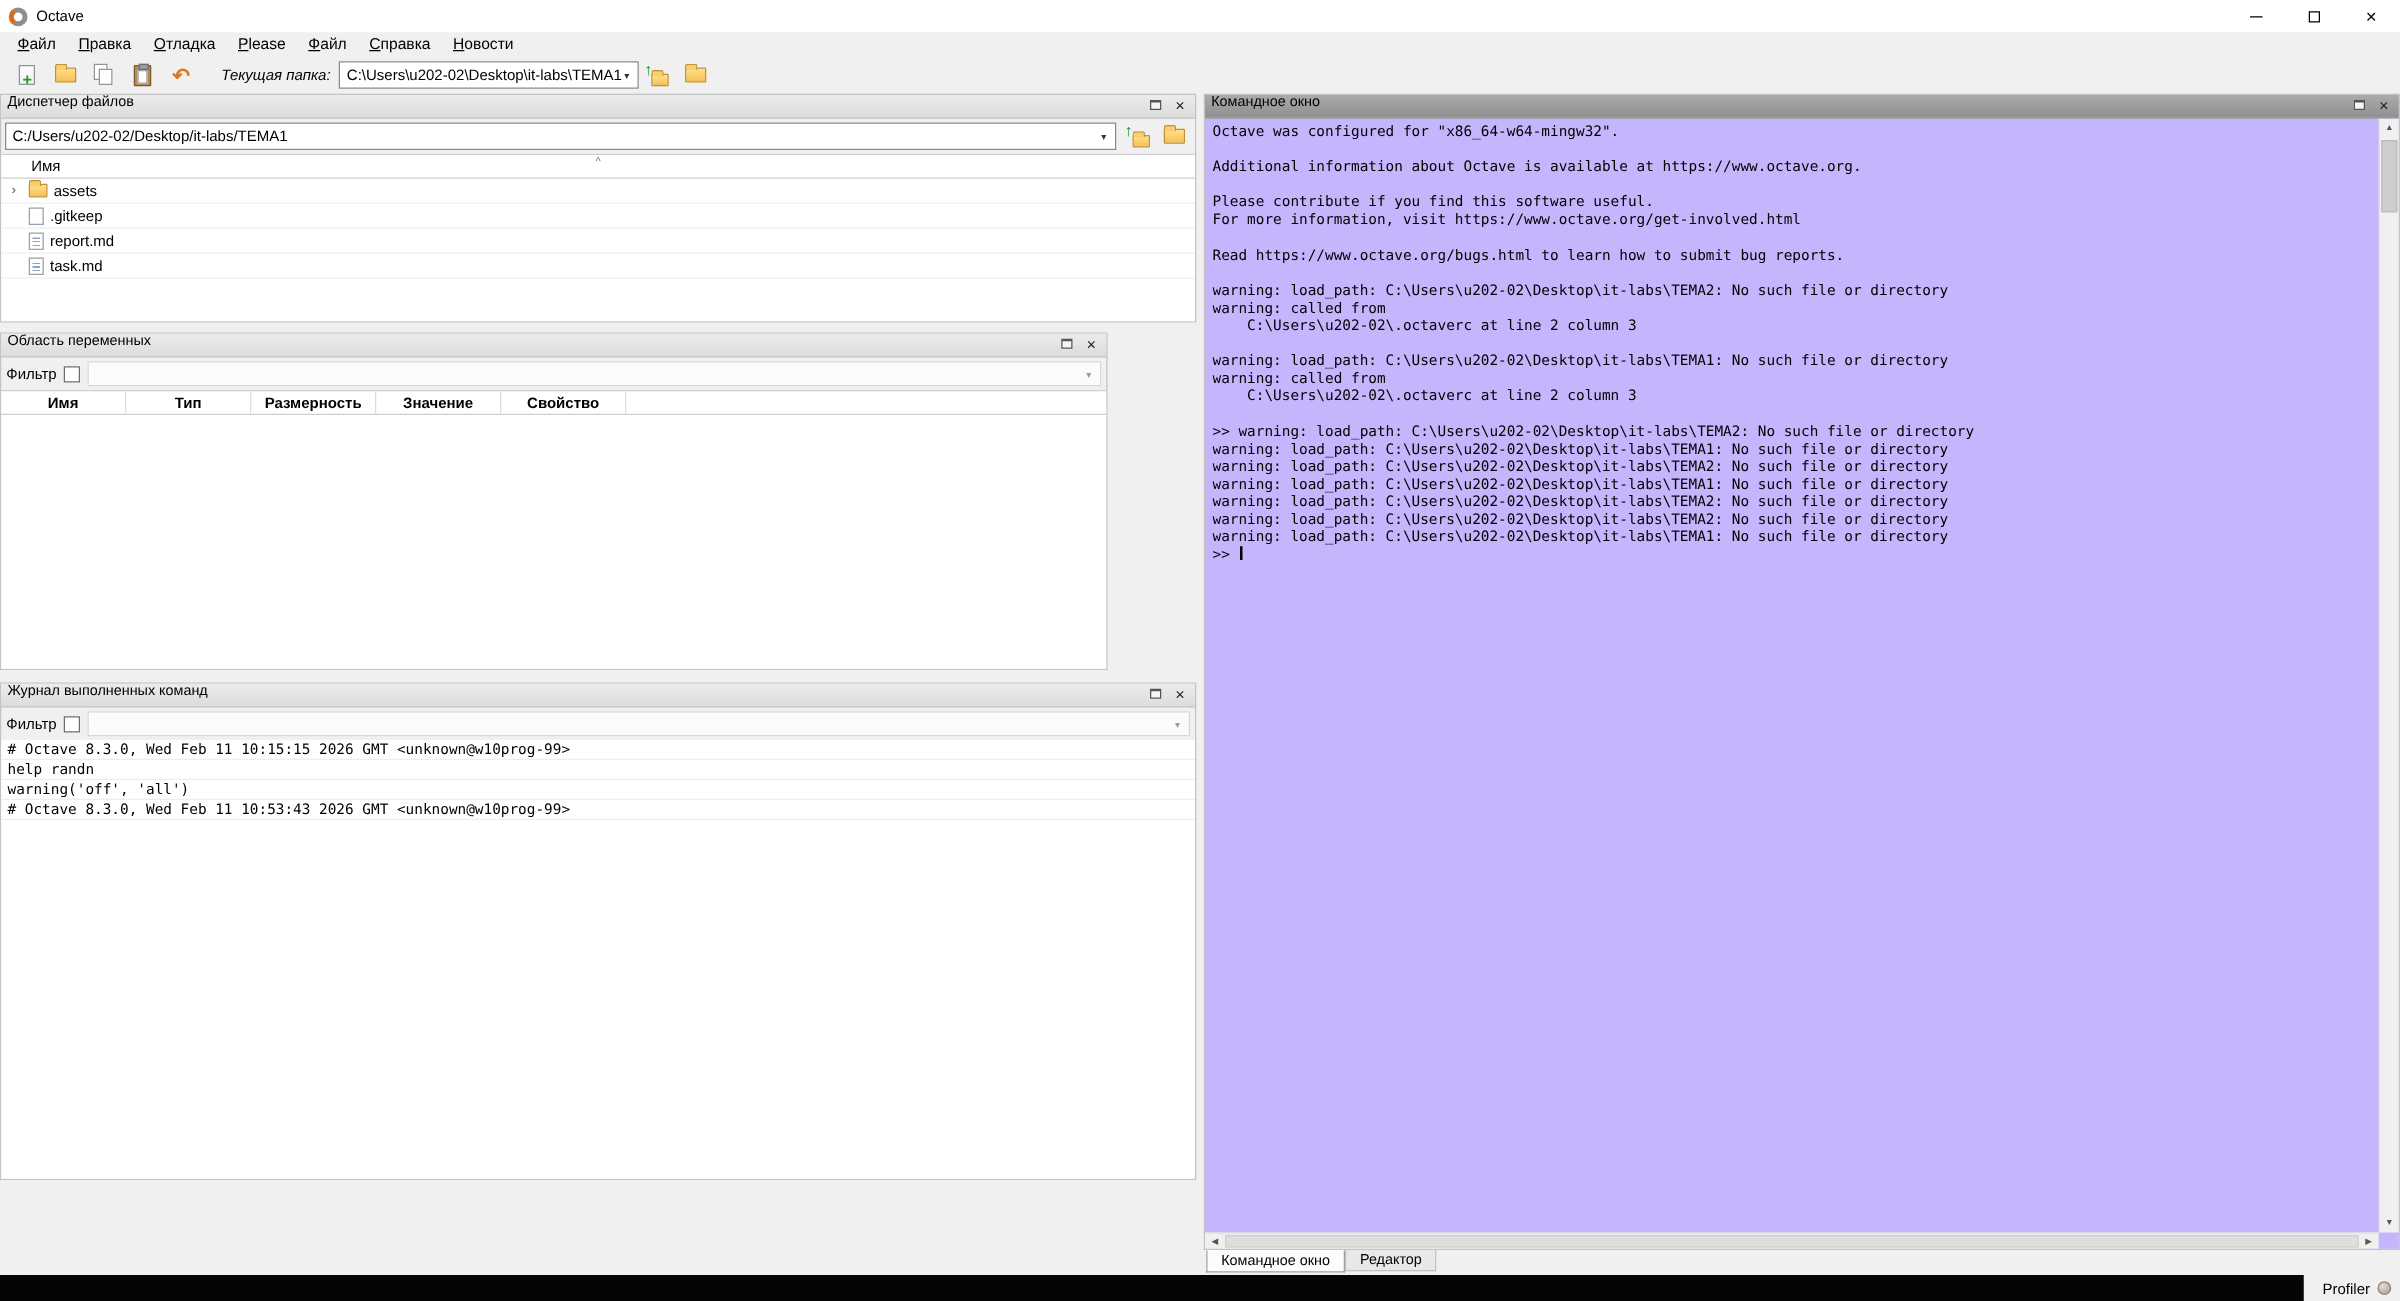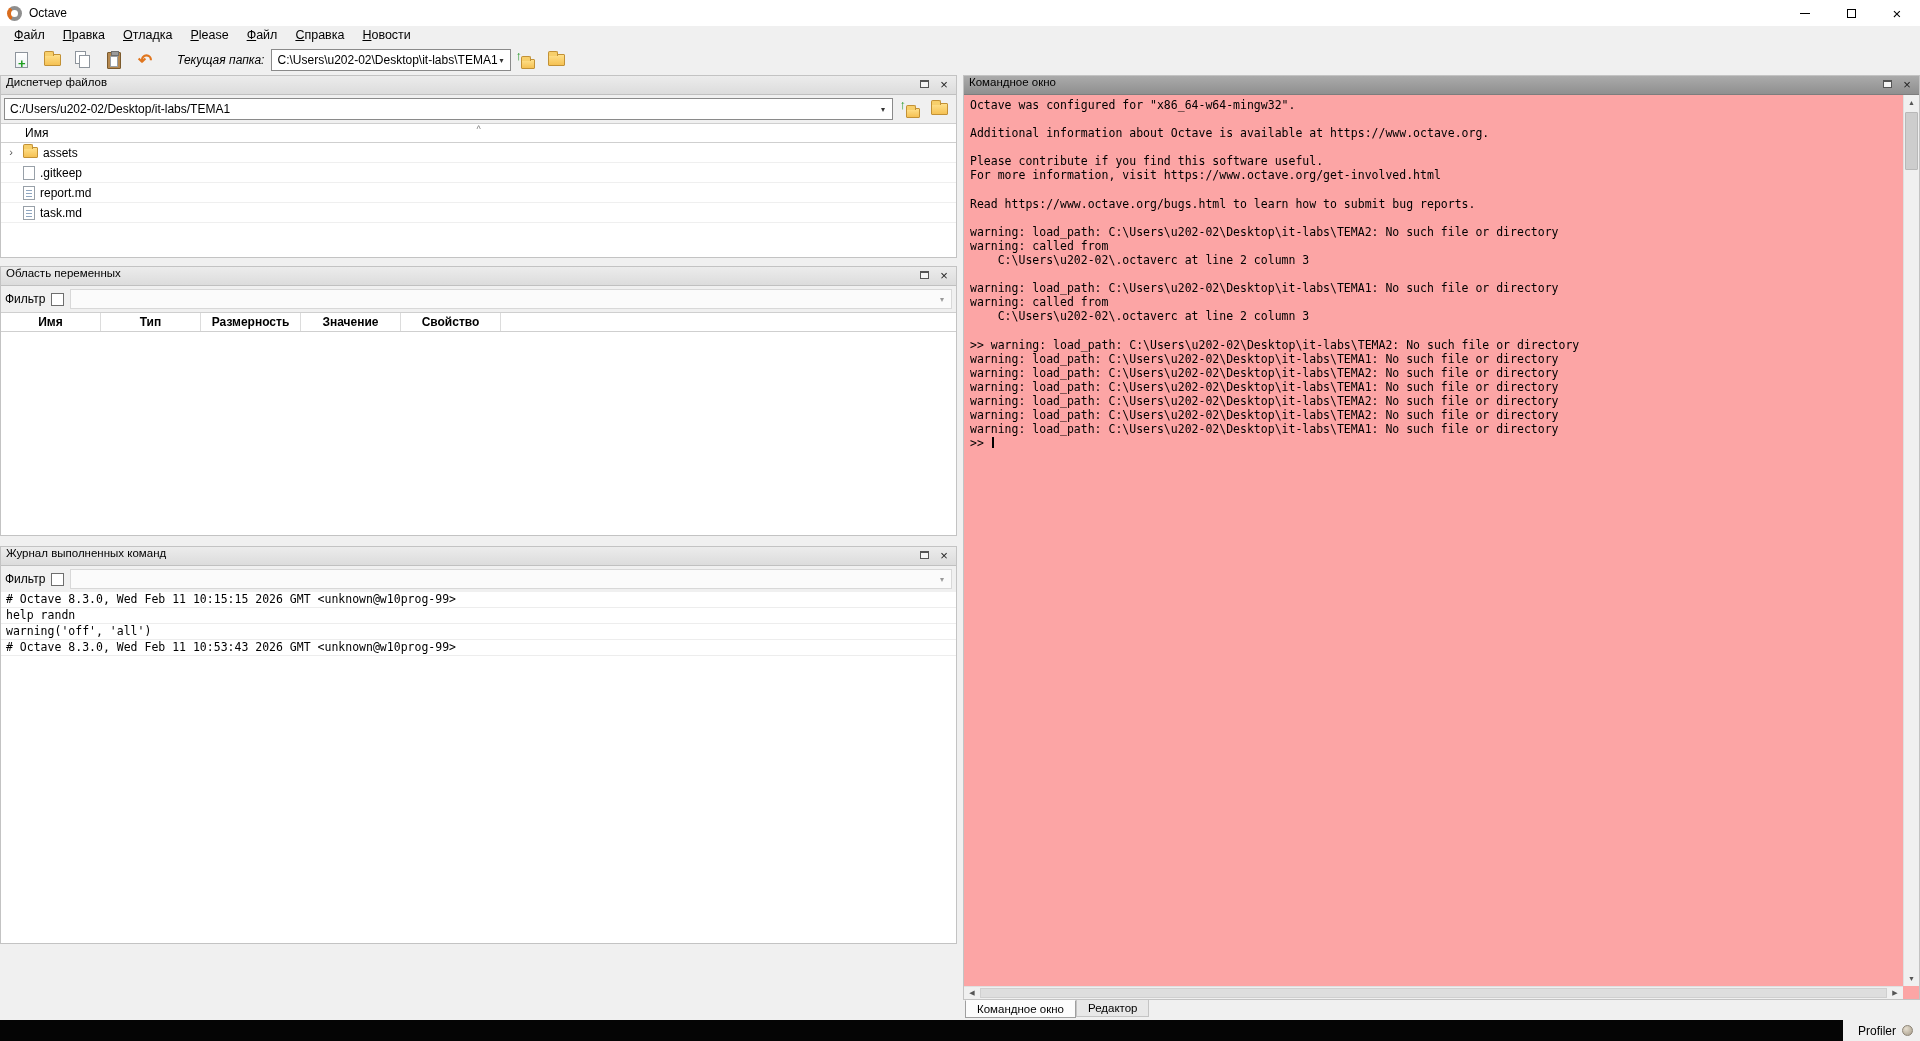--- a/index.html
+++ b/index.html
@@ -80,21 +80,21 @@
                  padding:0 2px 0 5px; font-size:11.5px; }
   .panel.focused .panel-title { background:linear-gradient(#ababab,#8f8f8f);
                  border-bottom-color:#7d7d7d; }
   .pt-spacer { flex:1; }
   .pt-btn { width:20px; height:16px; display:flex; align-items:center; justify-content:center; }
   .glyph-float { width:9px; height:8px; border:1px solid #555; border-top:2px solid #555;
                  background:#f5f5f5; }
   .glyph-close-sm { font-size:13px; line-height:1; color:#222; }
 
   .panel-files { left:0;   top:75px;  width:957px; height:183px; }
-  .panel-ws    { left:0;   top:266px; width:957px; height:270px; }
+  .panel-ws    { left:0;   top:266px; width:886px; height:270px; }
   .panel-hist  { left:0;   top:546px; width:957px; height:398px; }
   .panel-cmd   { left:963px; top:75px; width:957px; height:925px; }
 
   
   .fb-row1 { flex:0 0 28px; display:flex; align-items:flex-end; padding:3px; gap:3px; }
   .fb-row1 .combo { flex:1; }
   .mini-btn { width:27px; height:22px; display:flex; align-items:center; justify-content:center; }
   .fb-header { flex:0 0 20px; background:#fff; border-top:1px solid #cfcfcf;
                border-bottom:1px solid #cfcfcf; position:relative; display:flex;
                align-items:center; padding-left:24px; font-size:12px; }
@@ -121,21 +121,21 @@
             border-right:1px solid #dcdcdc; }
   .ws-body { flex:1; background:#fff; }
 
   
   .hist-list { flex:1; background:#fff; overflow:hidden;
                font-family:"DejaVu Sans Mono","Liberation Mono",monospace; font-size:11.5px; }
   .hist-item { height:16px; line-height:15px; padding-left:5px; border-bottom:1px solid #ededed;
                white-space:pre; }
 
   
-  .cmd-wrap { position:relative; flex:1; background:#fca5a5; }
+  .cmd-wrap { position:relative; flex:1; background:#c4b5fd; }
   .cmd-text { position:absolute; top:3px; left:6px; right:17px; bottom:14px; overflow:hidden;
               font-family:"DejaVu Sans Mono","Liberation Mono",monospace; font-size:11.5px; }
   .cmd-line { height:14.1px; line-height:14.1px; white-space:pre; }
   .cursor { display:inline-block; width:2px; height:11px; background:#000; margin-left:1px;
             vertical-align:-1px; }
 
   .vscroll { position:absolute; top:0; right:0; width:16px; bottom:13px; background:#f0f0f0;
              border-left:1px solid #e0e0e0; }
   .vs-btn { position:absolute; left:0; right:0; height:15px; display:flex; align-items:center;
             justify-content:center; color:#555; font-size:7px; }

